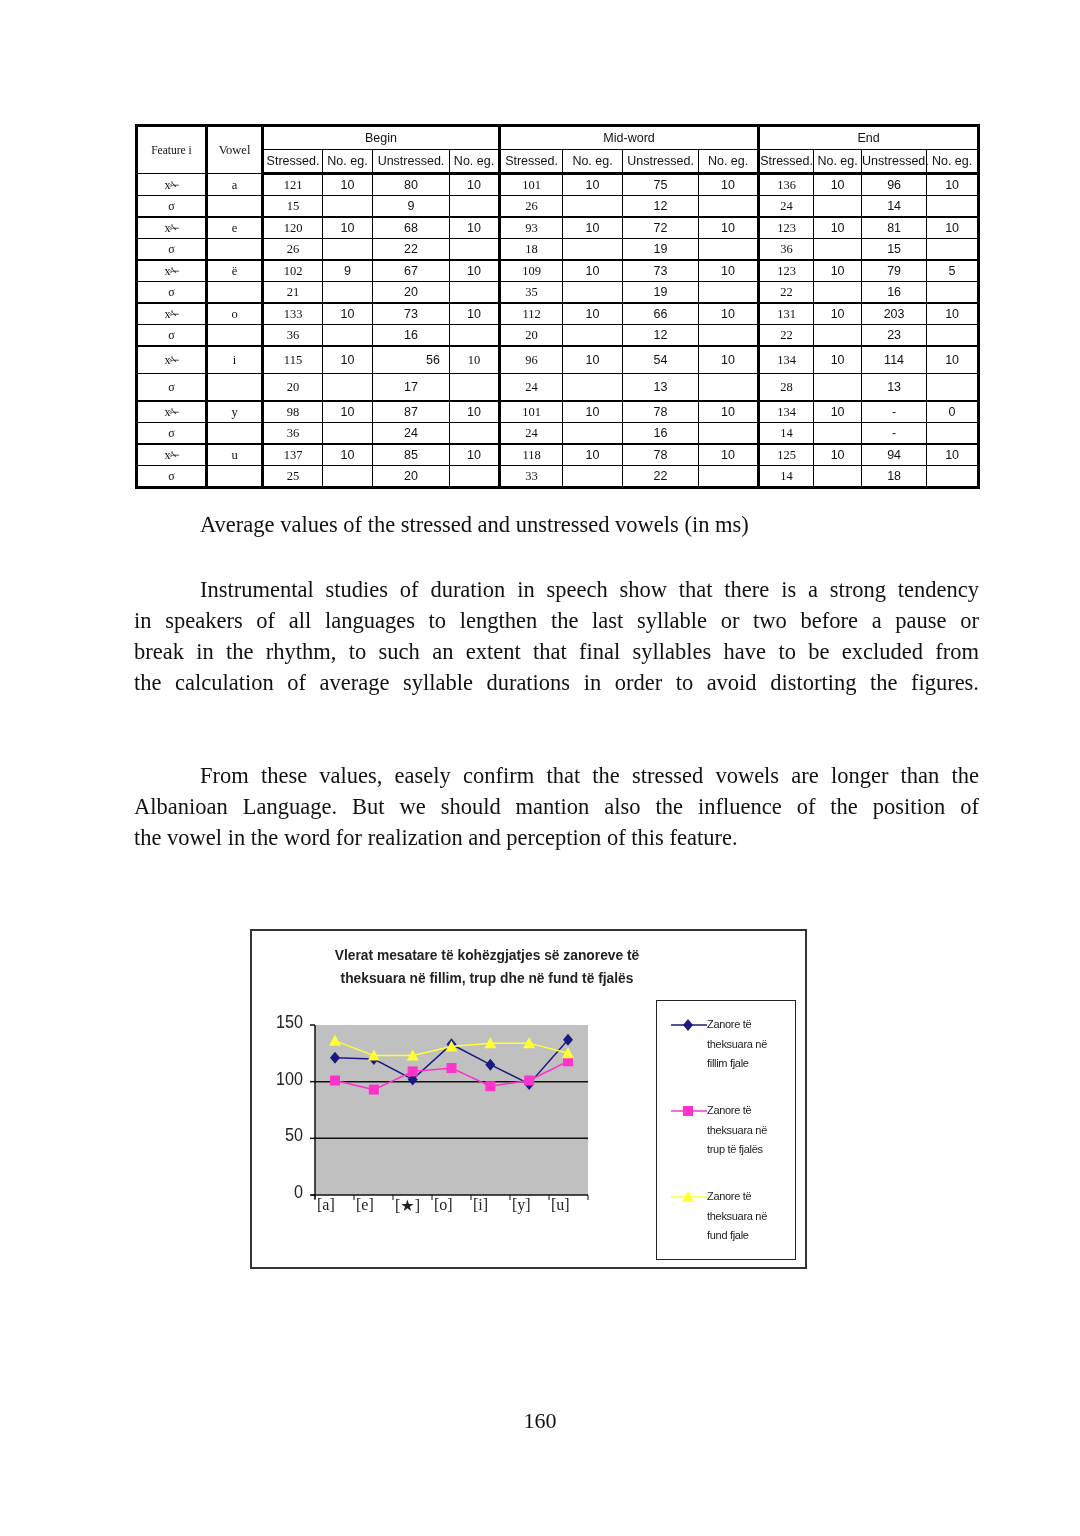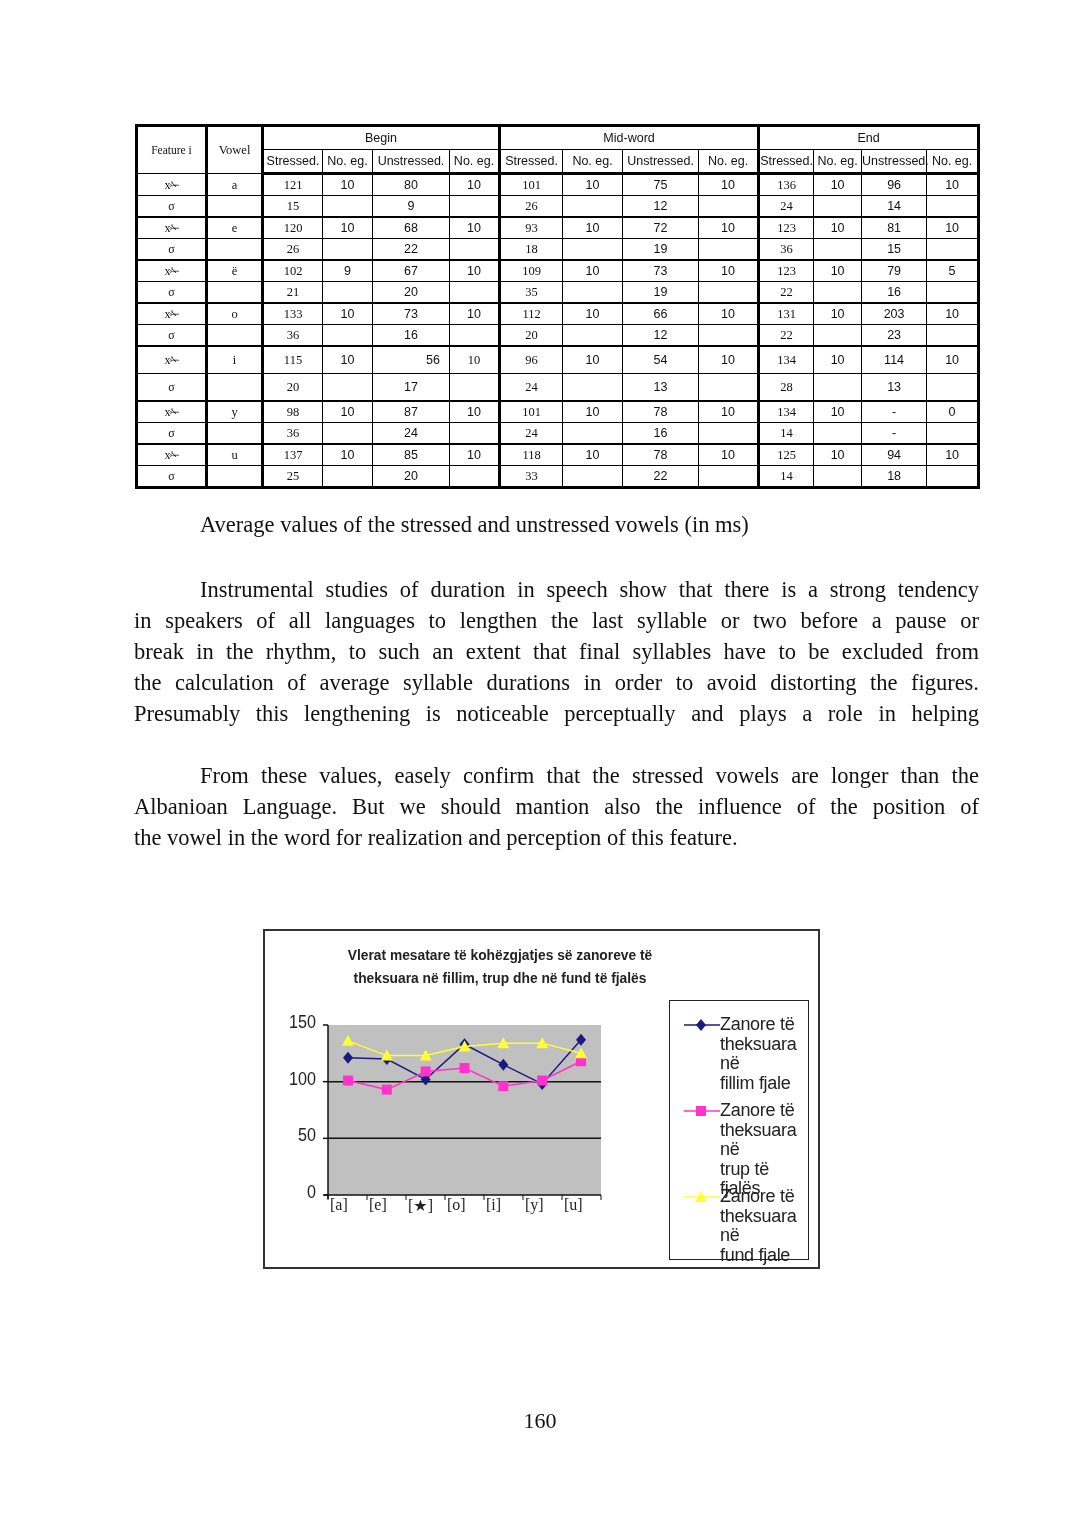--- a/index.html
+++ b/index.html
@@ -18,26 +18,26 @@
   .sym { font-family: "Liberation Serif", serif; font-size: 12px; letter-spacing: -1px; }
   .sigma { font-family: "Liberation Serif", serif; font-size: 12px; }
 
   .caption { position: absolute; left: 200px; top: 512px; font-size: 22.5px; }
   .para { position: absolute; left: 134px; width: 845px; font-size: 22.5px; line-height: 31px; text-align: justify; margin: 0; }
   .para .line { display: block; text-align: justify; text-align-last: justify; height: 31px; }
   .para .line.last { text-align-last: left; }
   .para .line.ind { text-indent: 66px; }
 
   
-  .chart { position: absolute; left: 263px; top: 929px; width: 553px; height: 336px; border: 2px solid #333; background: #fff; }
+  .chart { position: absolute; left: 250px; top: 929px; width: 553px; height: 336px; border: 2px solid #333; background: #fff; }
   .chart svg { position: absolute; left: 0; top: 0; }
   .chart-title { position: absolute; left: 0; width: 470px; top: 12px; text-align: center; font-family: "Liberation Sans", sans-serif; font-weight: bold; font-size: 15px; line-height: 23px; color: #222; transform: scaleX(0.92); transform-origin: center; }
   .legend { position: absolute; left: 404px; top: 69px; width: 138px; height: 258px; border: 1.5px solid #222; background: #fff; }
   .leg-item { position: absolute; left: 0; width: 138px; }
-  .leg-text { position: absolute; left: 50px; font-family: "Liberation Sans", sans-serif; font-size: 18px; line-height: 19.5px; color: #222; letter-spacing: -0.3px; }
+  .leg-text { position: absolute; left: 50px; font-family: "Liberation Sans", sans-serif; font-size: 11px; line-height: 19.5px; color: #222; letter-spacing: -0.3px; }
   .ytick { position: absolute; font-family: "Liberation Sans", sans-serif; font-size: 19px; color: #222; transform: scaleX(0.85); transform-origin: right; text-align: right; width: 40px; }
   .xtick { position: absolute; font-family: "Liberation Serif", serif; font-size: 16px; color: #222; top: 265px; }
 
   .pagenum { position: absolute; top: 1408px; left: 0; width: 1080px; text-align: center; font-size: 22px; }
 </style>
 </head>
 <body>
 
 <table class="tbl">
   <colgroup>
@@ -307,21 +307,20 @@
     </tbody>
 </table>
 
 <div class="caption">Average values of the stressed and unstressed vowels (in ms)</div>
 
 <div class="para" style="top:574px;" id="para1">
     <span class="line ind">Instrumental studies of duration in speech show that there is a strong tendency</span>
     <span class="line">in speakers of all languages to lengthen the last syllable or two before a pause or</span>
     <span class="line">break in the rhythm, to such an extent that final syllables have to be excluded from</span>
     <span class="line">the calculation of average syllable durations in order to avoid distorting the figures.</span>
-    <span class="line">Presumably this lengthening is noticeable perceptually and plays a role in helping</span>
   </div>
 <div class="para" style="top:760px;" id="para2">
     <span class="line ind">From these values, easely confirm that the stressed vowels are longer than the</span>
     <span class="line">Albanioan Language. But we should mantion also the influence of the position of</span>
     <span class="line last">the vowel in the word for realization and perception of this feature.</span>
   </div>
 
 <div class="chart">
   <div class="chart-title">
     <div>Vlerat mesatare të kohëzgjatjes së zanoreve të</div>

